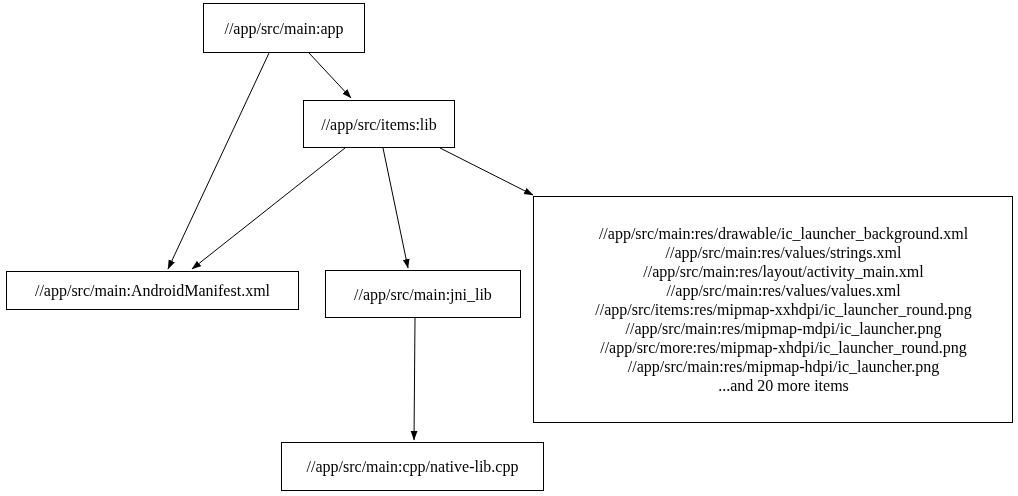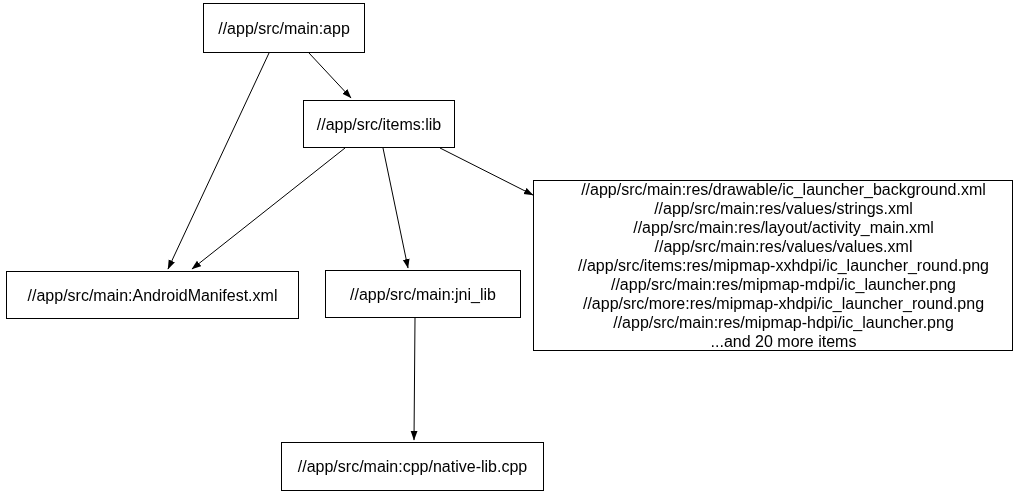--- a/index.html
+++ b/index.html
@@ -5,21 +5,21 @@
   html, body {
     margin: 0;
     padding: 0;
     background: #ffffff;
   }
   .canvas {
     position: relative;
     width: 1018px;
     height: 496px;
     background: #ffffff;
-    font-family: Liberation Sans, sans-serif;
+    font-family: Liberation Serif, serif;
     color: #000000;
     overflow: hidden;
   }
   .edges {
     position: absolute;
     left: 0;
     top: 0;
     width: 1018px;
     height: 496px;
     pointer-events: none;
@@ -40,23 +40,23 @@
   .node-multi {
     flex-direction: column;
     padding: 4px 8px;
   }
   .node-line {
     white-space: nowrap;
   }
   
   #node-app      { left: 203px; top: 3px;   width: 162px; height: 50px; }
   #node-lib      { left: 303px; top: 100px; width: 152px; height: 48px; }
-  #node-manifest { left: 6px;   top: 271px; width: 293px; height: 48px; }
+  #node-manifest { left: 6px;   top: 271px; width: 293px; height: 39px; }
   #node-jni      { left: 325px; top: 270px; width: 196px; height: 48px; }
-  #node-res      { left: 533px; top: 180px; width: 480px; height: 171px; padding-left: 29px; }
+  #node-res      { left: 533px; top: 196px; width: 480px; height: 227px; padding-left: 29px; }
   #node-cpp      { left: 281px; top: 442px; width: 263px; height: 49px; }
 </style>
 </head>
 <body>
 
 <div class="canvas">
 
   <svg class="edges" viewBox="0 0 1018 496" xmlns="http://www.w3.org/2000/svg">
     <defs>
       <marker id="arrowhead" markerWidth="10" markerHeight="8" refX="9" refY="4" orient="auto" markerUnits="userSpaceOnUse">

